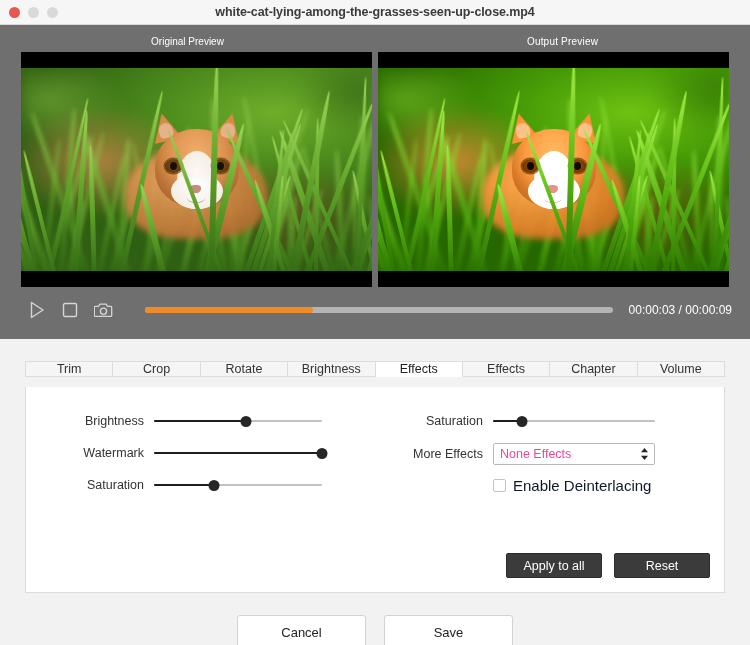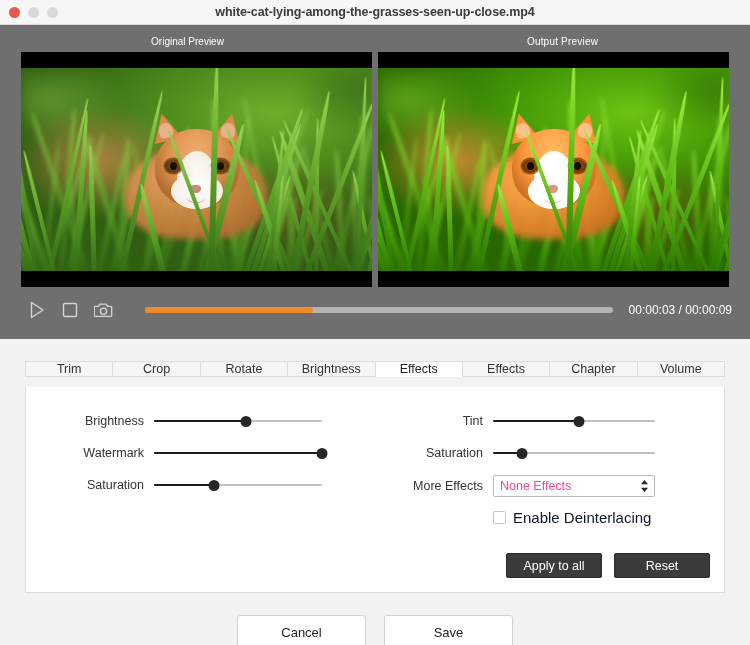--- a/index.html
+++ b/index.html
@@ -771,28 +771,20 @@
           <div class="slider">
             <div class="track"></div>
             <div class="fill" style="width:36%"></div>
             <div class="thumb" style="left:36%"></div>
           </div>
         </div>
       </div>
 
       <div class="col right">
         <div class="row">
-          <div class="lbl">Tint</div>
-          <div class="slider">
-            <div class="track"></div>
-            <div class="fill" style="width:53%"></div>
-            <div class="thumb" style="left:53%"></div>
-          </div>
-        </div>
-        <div class="row">
           <div class="lbl">Saturation</div>
           <div class="slider">
             <div class="track"></div>
             <div class="fill" style="width:18%"></div>
             <div class="thumb" style="left:18%"></div>
           </div>
         </div>
         <div class="row select-row">
           <div class="lbl">More Effects</div>
           <div class="select-box">

